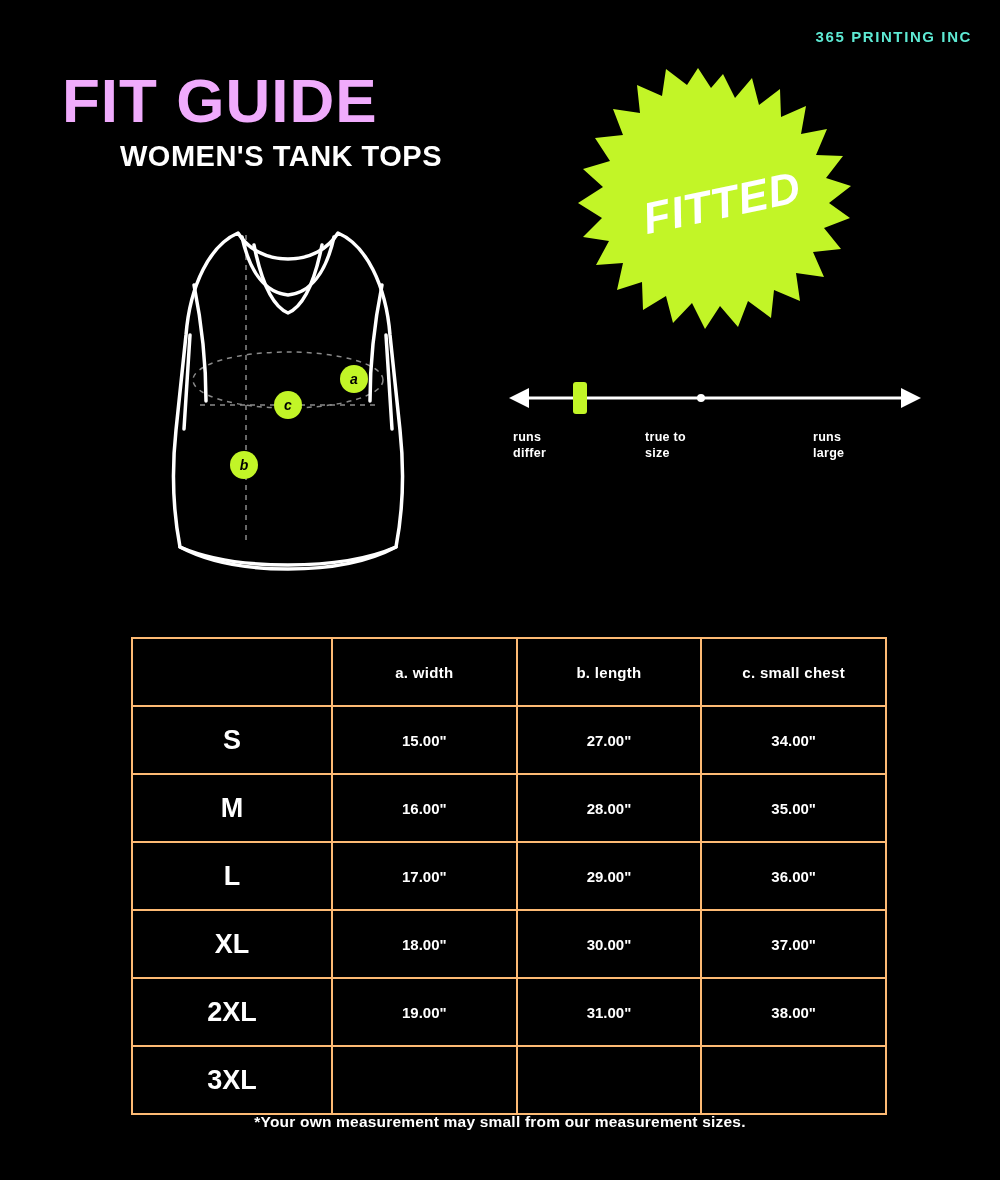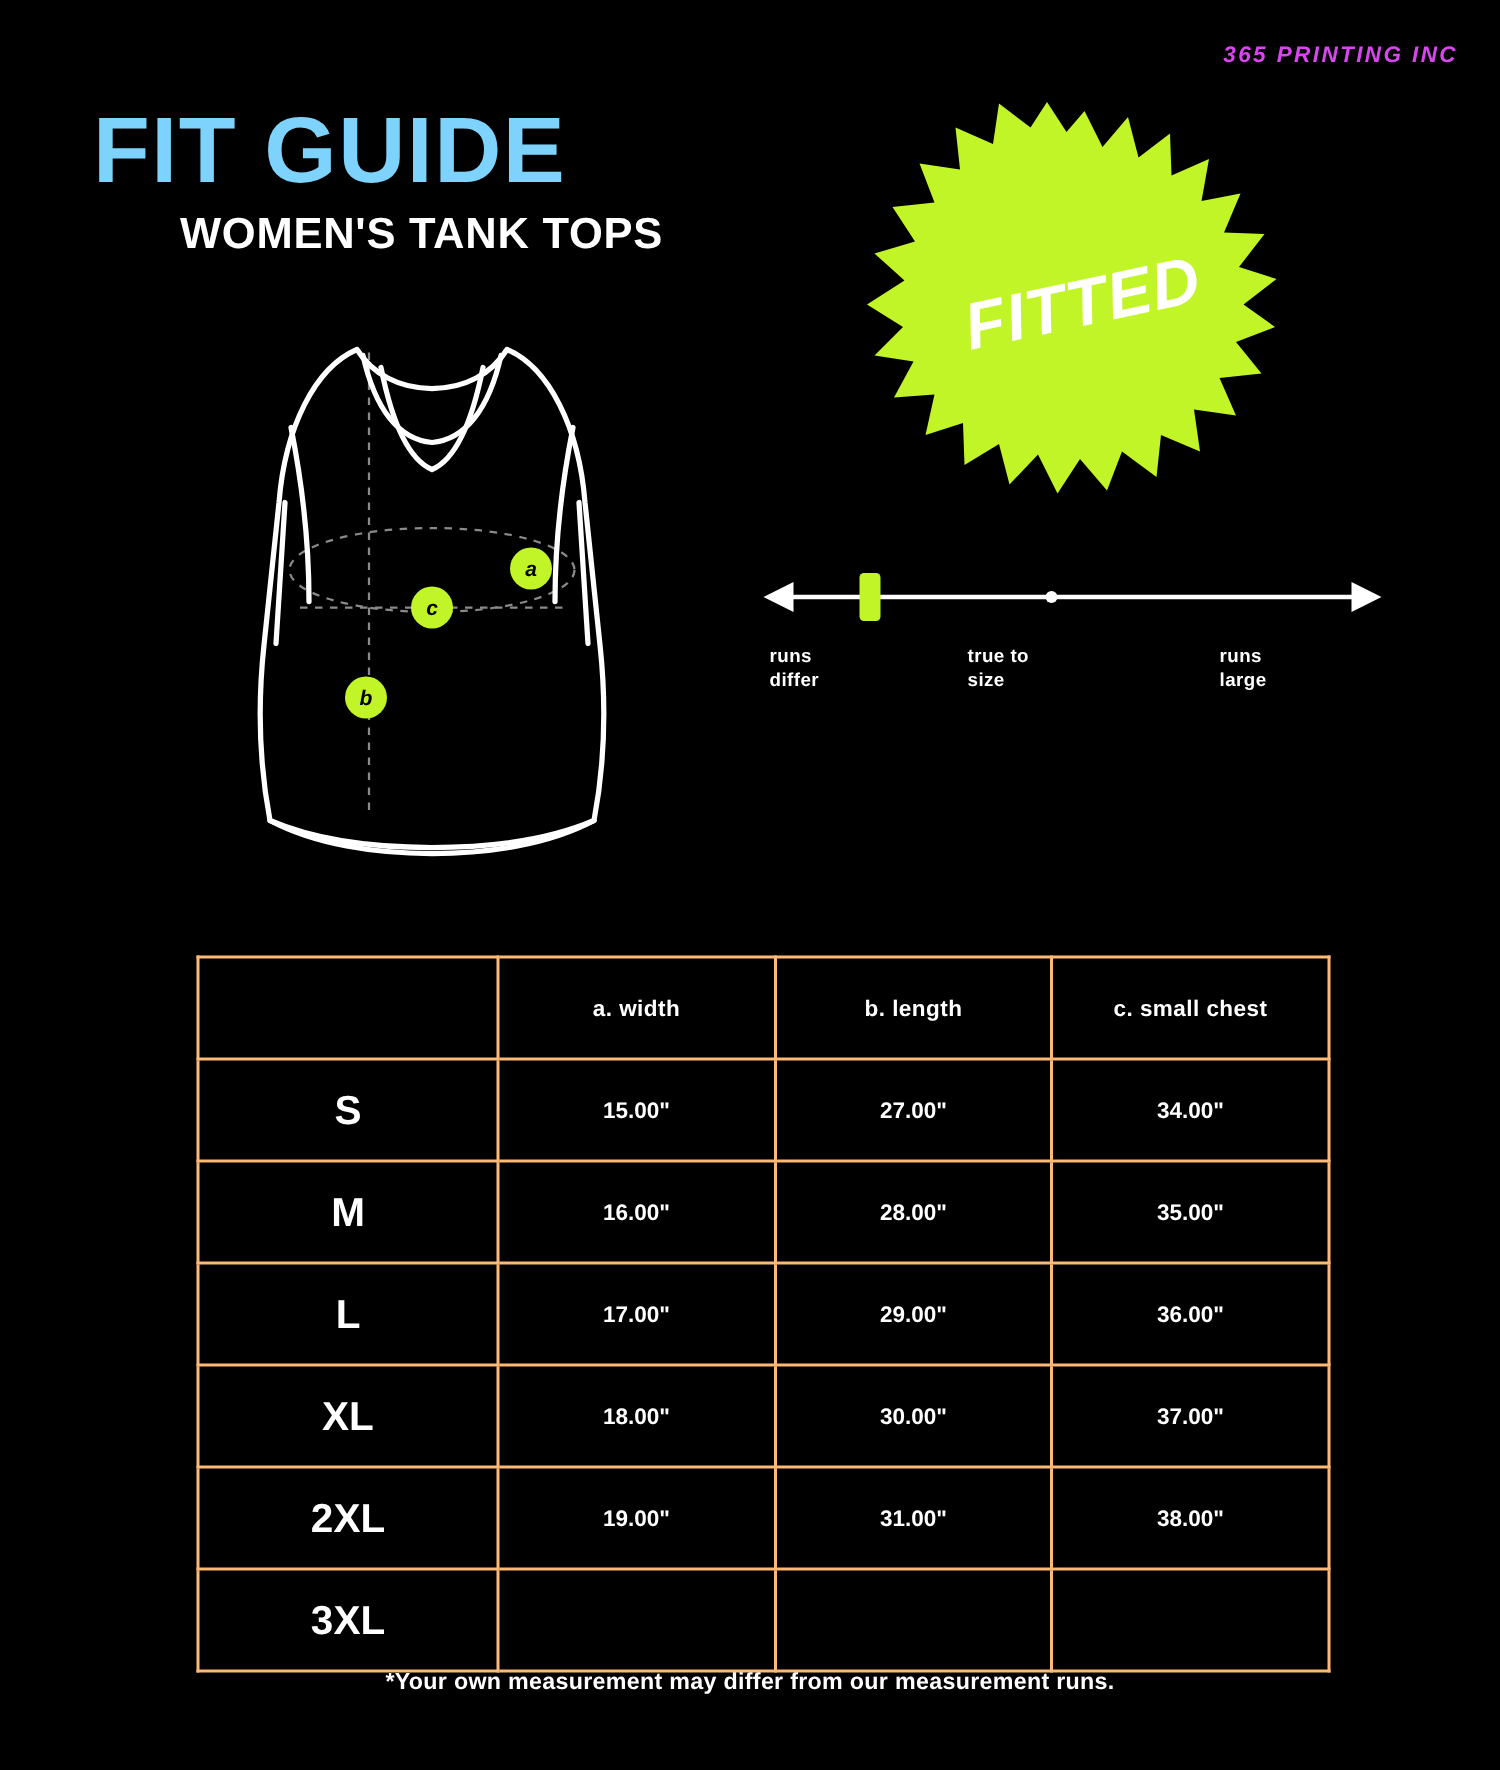--- a/index.html
+++ b/index.html
@@ -16,32 +16,31 @@
     color: #ffffff;
   }
 
   .brand {
     position: absolute;
     top: 28px;
     right: 28px;
     font-size: 15px;
     font-weight: bold;
     letter-spacing: 1.6px;
-    color: #d946ef;
-    font-style: italic;
+    color: #5eead4;
   }
 
   .title {
     position: absolute;
     left: 62px;
     top: 70px;
     font-size: 62px;
     font-weight: bold;
     letter-spacing: 1px;
-    color: #7dd3fc;
+    color: #f0abfc;
     line-height: 1;
   }
   .subtitle {
     position: absolute;
     left: 120px;
     top: 140px;
     font-size: 29px;
     font-weight: bold;
     letter-spacing: 0.5px;
     color: #ffffff;
@@ -304,13 +303,13 @@
       <tr>
         <td class="size-cell">3XL</td>
         <td class="val-cell"></td>
         <td class="val-cell"></td>
         <td class="val-cell"></td>
       </tr>
     </tbody>
   </table>
 </div>
 
-<div class="footnote">*Your own measurement may differ from our measurement runs.</div>
+<div class="footnote">*Your own measurement may small from our measurement sizes.</div>
 
 </body></html>

